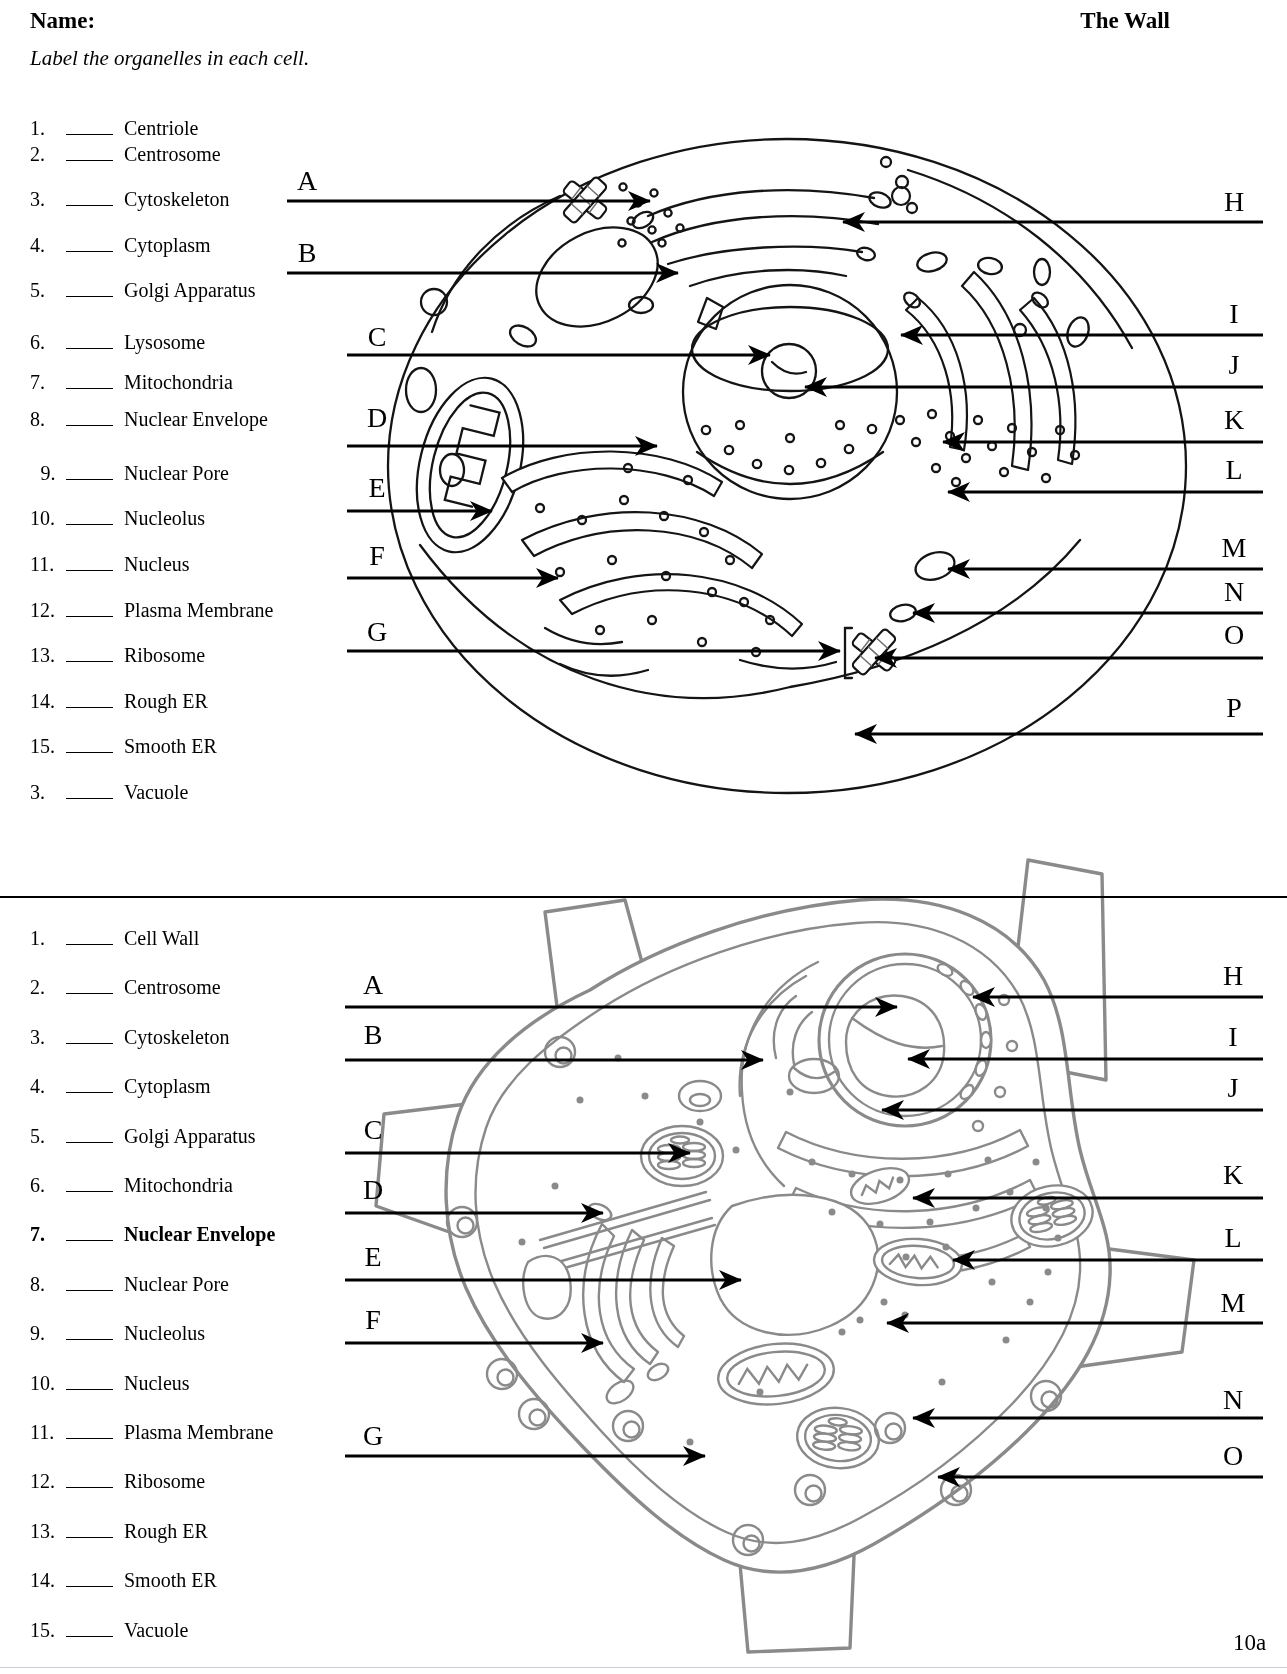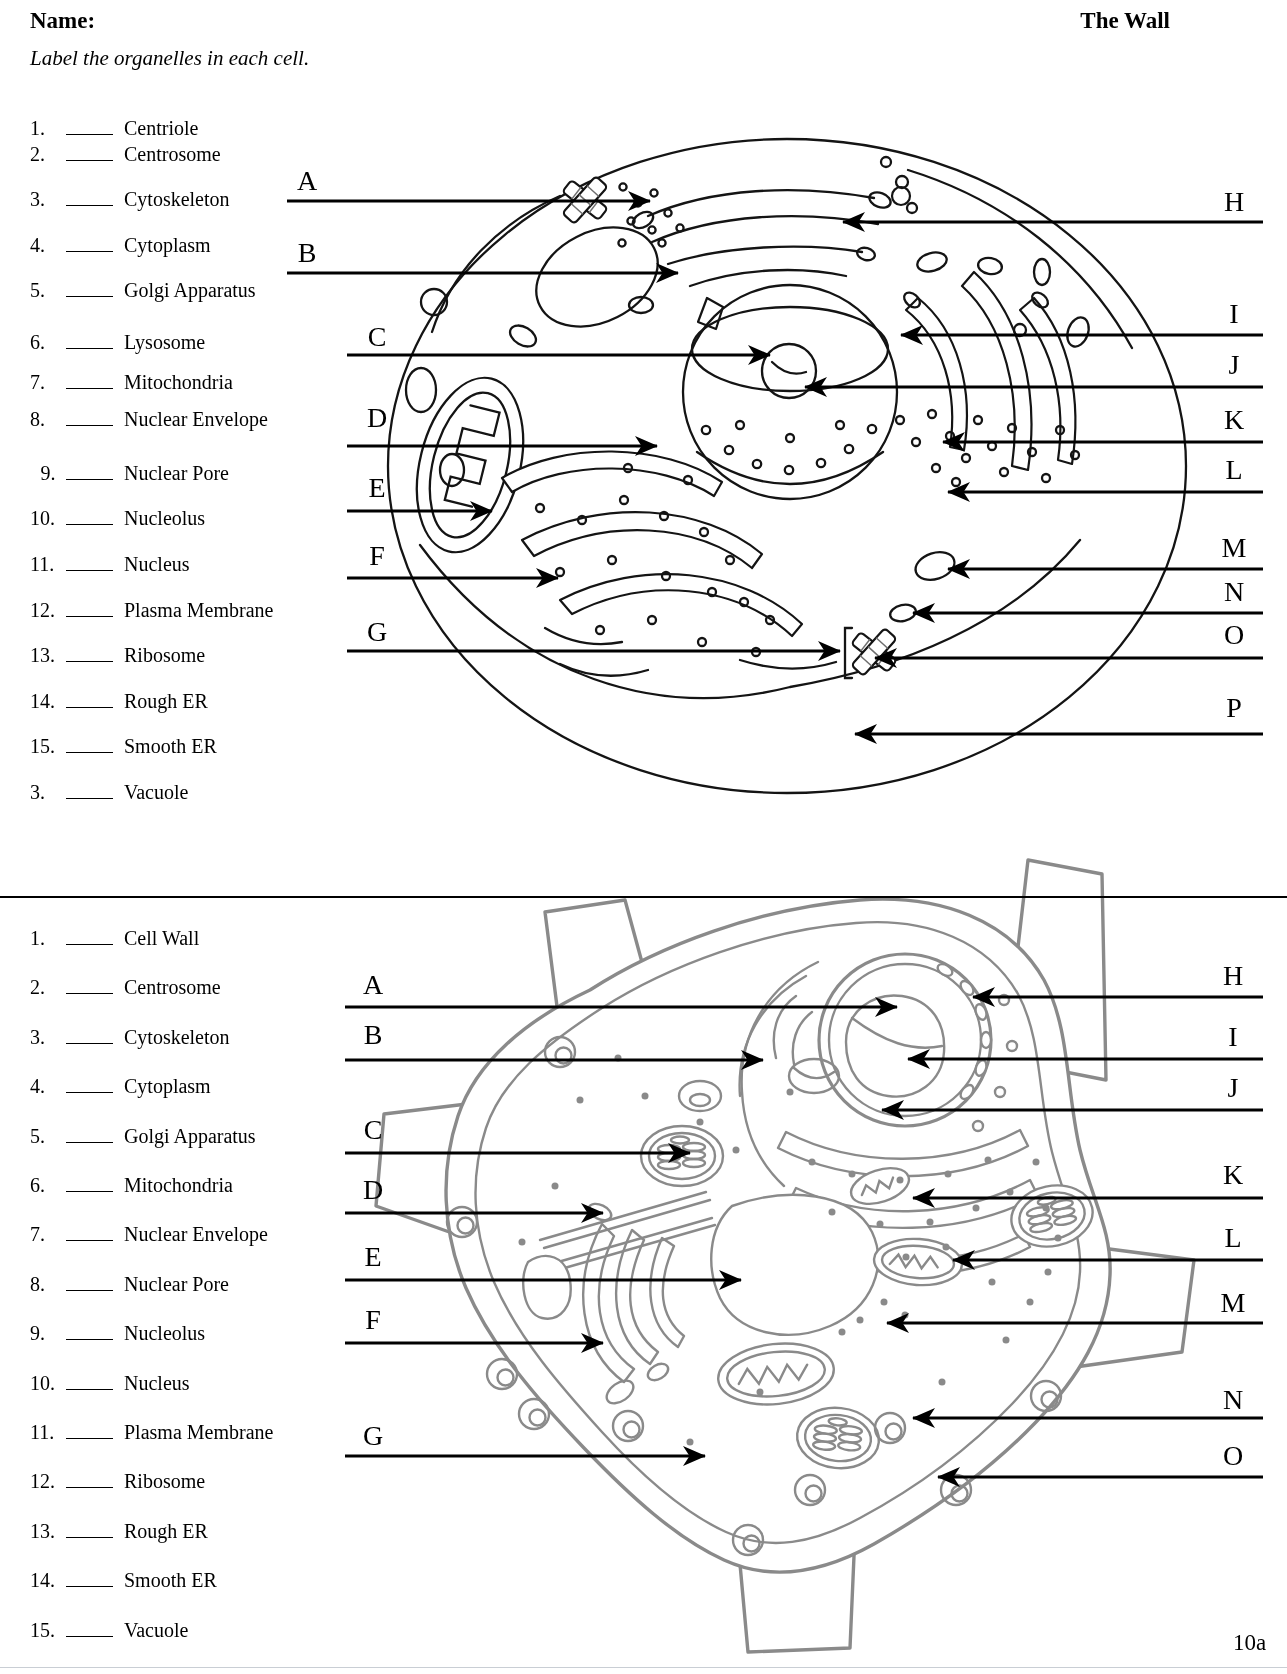--- a/index.html
+++ b/index.html
@@ -419,21 +419,21 @@
     <div class="li" style="top: 733.4px;"><span class="num">15.</span><span class="blank"></span><span class="lbl">Smooth ER</span></div>
     <div class="li" style="top: 779px;"><span class="num">3.</span><span class="blank"></span><span class="lbl">Vacuole</span></div>
   </div>
 <div id="plant-list">
     <div class="li" style="top: 925px;"><span class="num">1.</span><span class="blank"></span><span class="lbl">Cell Wall</span></div>
     <div class="li" style="top: 974.4px;"><span class="num">2.</span><span class="blank"></span><span class="lbl">Centrosome</span></div>
     <div class="li" style="top: 1023.8px;"><span class="num">3.</span><span class="blank"></span><span class="lbl">Cytoskeleton</span></div>
     <div class="li" style="top: 1073.2px;"><span class="num">4.</span><span class="blank"></span><span class="lbl">Cytoplasm</span></div>
     <div class="li" style="top: 1122.6px;"><span class="num">5.</span><span class="blank"></span><span class="lbl">Golgi Apparatus</span></div>
     <div class="li" style="top: 1172px;"><span class="num">6.</span><span class="blank"></span><span class="lbl">Mitochondria</span></div>
-    <div class="li" style="top: 1221.4px;"><span class="num">7.</span><span class="blank"></span><span class="lbl">Nuclear Envelope</span></div>
+    <div class="li" style="top: 1221.4px; font-weight: bold;"><span class="num">7.</span><span class="blank"></span><span class="lbl">Nuclear Envelope</span></div>
     <div class="li" style="top: 1270.8px;"><span class="num">8.</span><span class="blank"></span><span class="lbl">Nuclear Pore</span></div>
     <div class="li" style="top: 1320.2px;"><span class="num">9.</span><span class="blank"></span><span class="lbl">Nucleolus</span></div>
     <div class="li" style="top: 1369.6px;"><span class="num">10.</span><span class="blank"></span><span class="lbl">Nucleus</span></div>
     <div class="li" style="top: 1419px;"><span class="num">11.</span><span class="blank"></span><span class="lbl">Plasma Membrane</span></div>
     <div class="li" style="top: 1468.4px;"><span class="num">12.</span><span class="blank"></span><span class="lbl">Ribosome</span></div>
     <div class="li" style="top: 1517.8px;"><span class="num">13.</span><span class="blank"></span><span class="lbl">Rough ER</span></div>
     <div class="li" style="top: 1567.2px;"><span class="num">14.</span><span class="blank"></span><span class="lbl">Smooth ER</span></div>
     <div class="li" style="top: 1616.6px;"><span class="num">15.</span><span class="blank"></span><span class="lbl">Vacuole</span></div>
   </div>
 <div id="letters">

